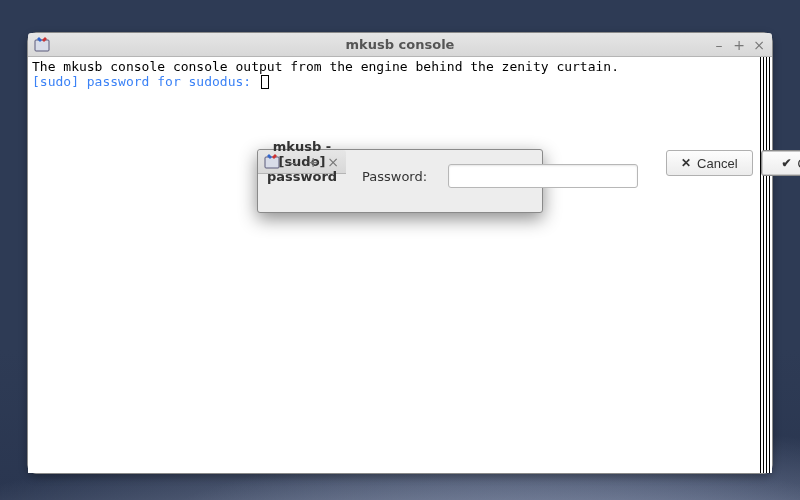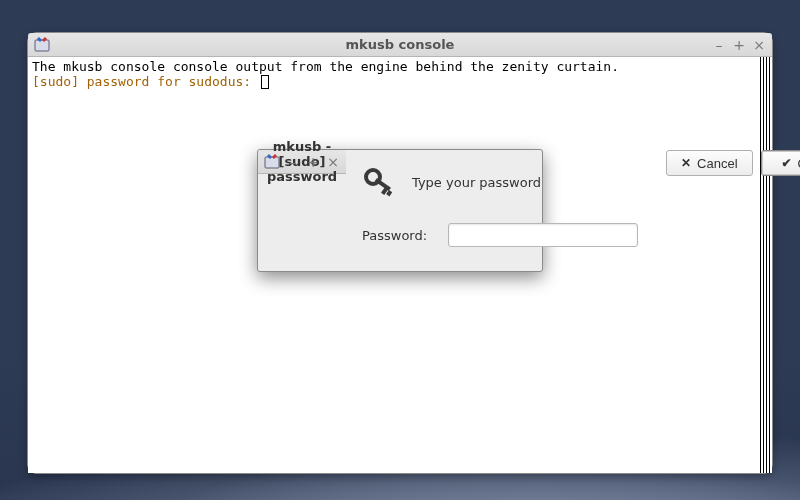--- a/index.html
+++ b/index.html
@@ -69,21 +69,21 @@
     flex: 1;
     position: relative;
     font-family: "DejaVu Sans Mono", "Liberation Mono", monospace;
     font-size: 13px;
     white-space: pre;
     color: #000;
     padding: 2px 4px;
     background: #ffffff;
   }
   .console-body .faint {
-    color: #a16207;
+    color: #3b82f6;
     text-align: right;
   }
   .console-caret {
     display: inline-block;
     width: 8px; height: 14px;
     border: 1px solid #000;
     vertical-align: text-bottom;
     margin-left: 2px;
   }
   .console-right-hatch {
@@ -194,33 +194,20 @@
       </span>
       <span class="title-text active">mkusb - [sudo] password</span>
       <div class="window-controls">
         <span>–</span>
         <span>+</span>
         <span>×</span>
       </div>
     </div>
 
     <div class="dialog-content">
-      <div class="dialog-header-row">
-        <span>
-          <svg width="34" height="34" viewBox="0 0 34 34">
-            <g fill="#3a3a3a">
-              <circle cx="11" cy="13" r="7" fill="none" stroke="#3a3a3a" stroke-width="4"></circle>
-              <rect x="15" y="14" width="17" height="4" transform="rotate(35 15 14)"></rect>
-              <rect x="23" y="23" width="4" height="7" transform="rotate(35 23 23)"></rect>
-              <rect x="27" y="26" width="4" height="5" transform="rotate(35 27 26)"></rect>
-            </g>
-          </svg>
-        </span>
-        <span class="prompt">Type your password</span>
-      </div>
 
       <div class="field-row">
         <label>Password:</label>
         <input type="password" value="" style="">
       </div>
     </div>
 
     <div class="button-row">
       <button class="btn">
         <span class="glyph">✕</span>

